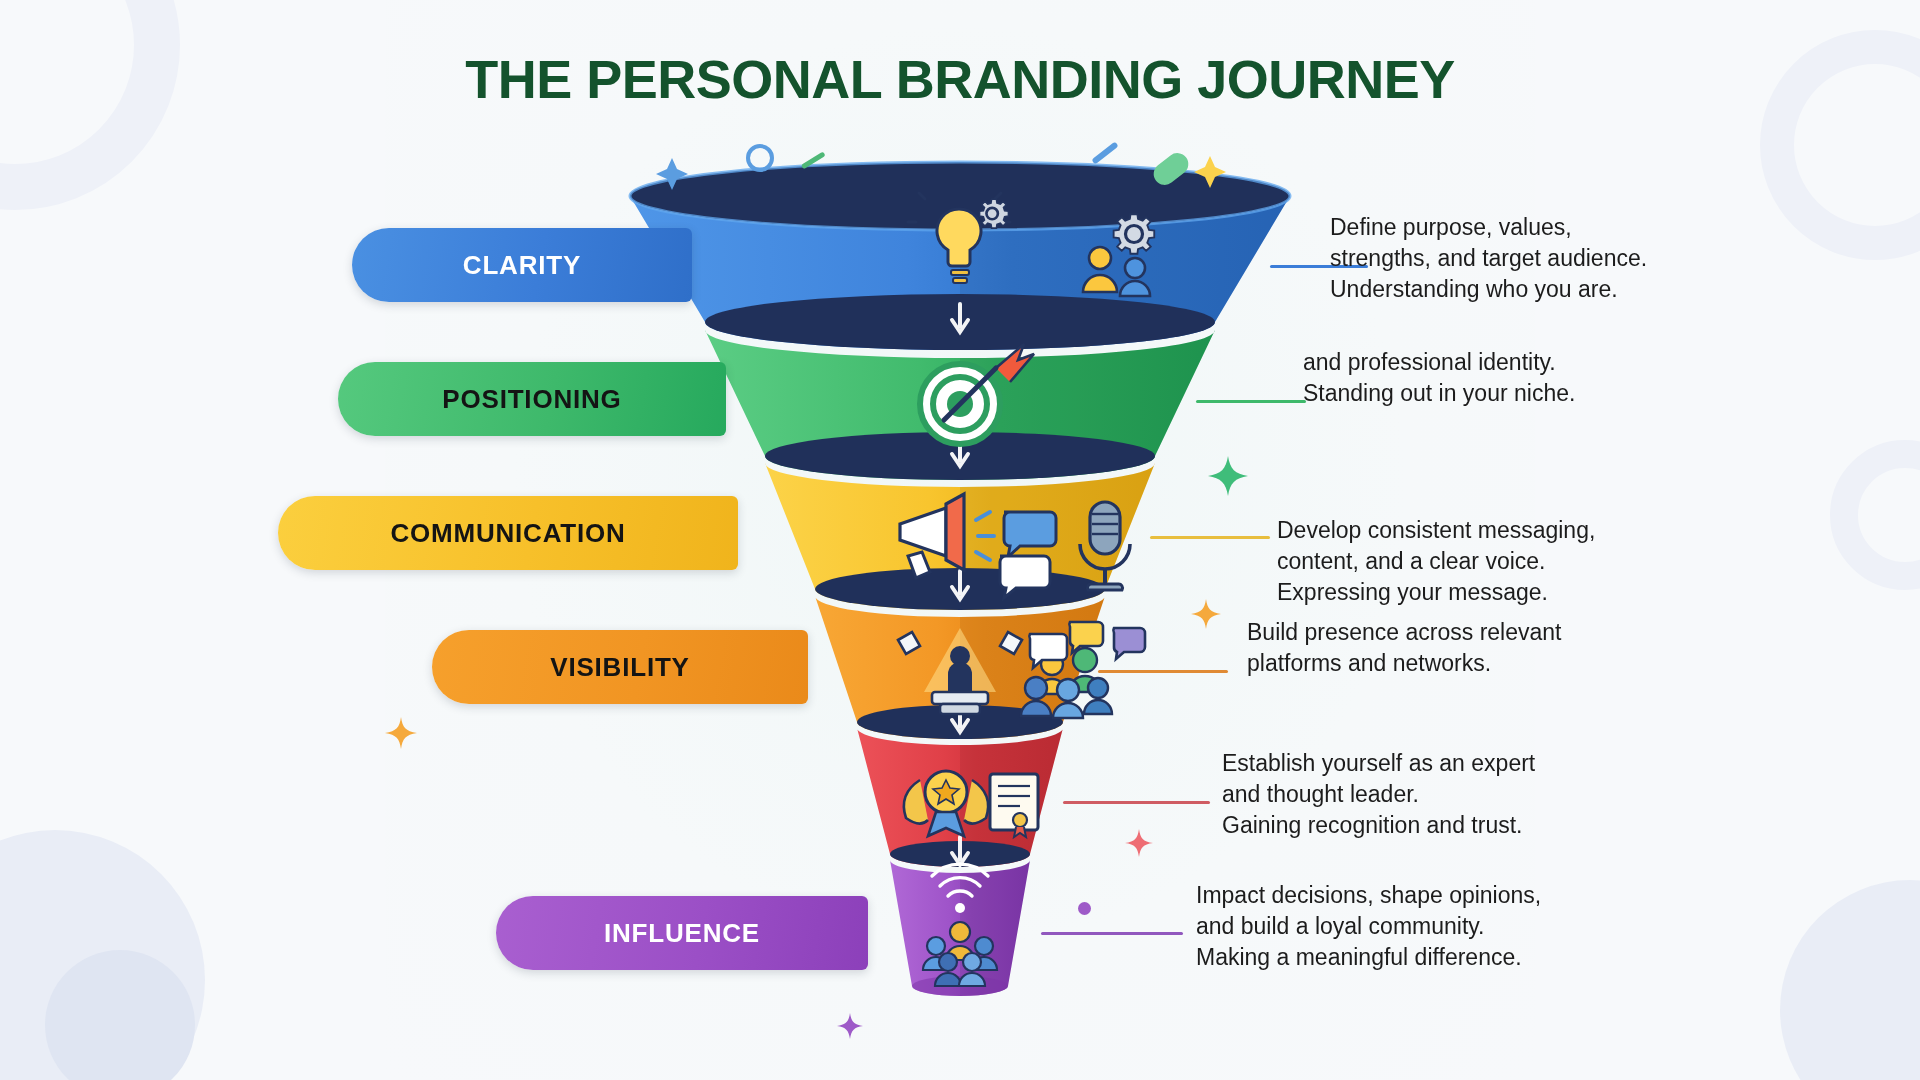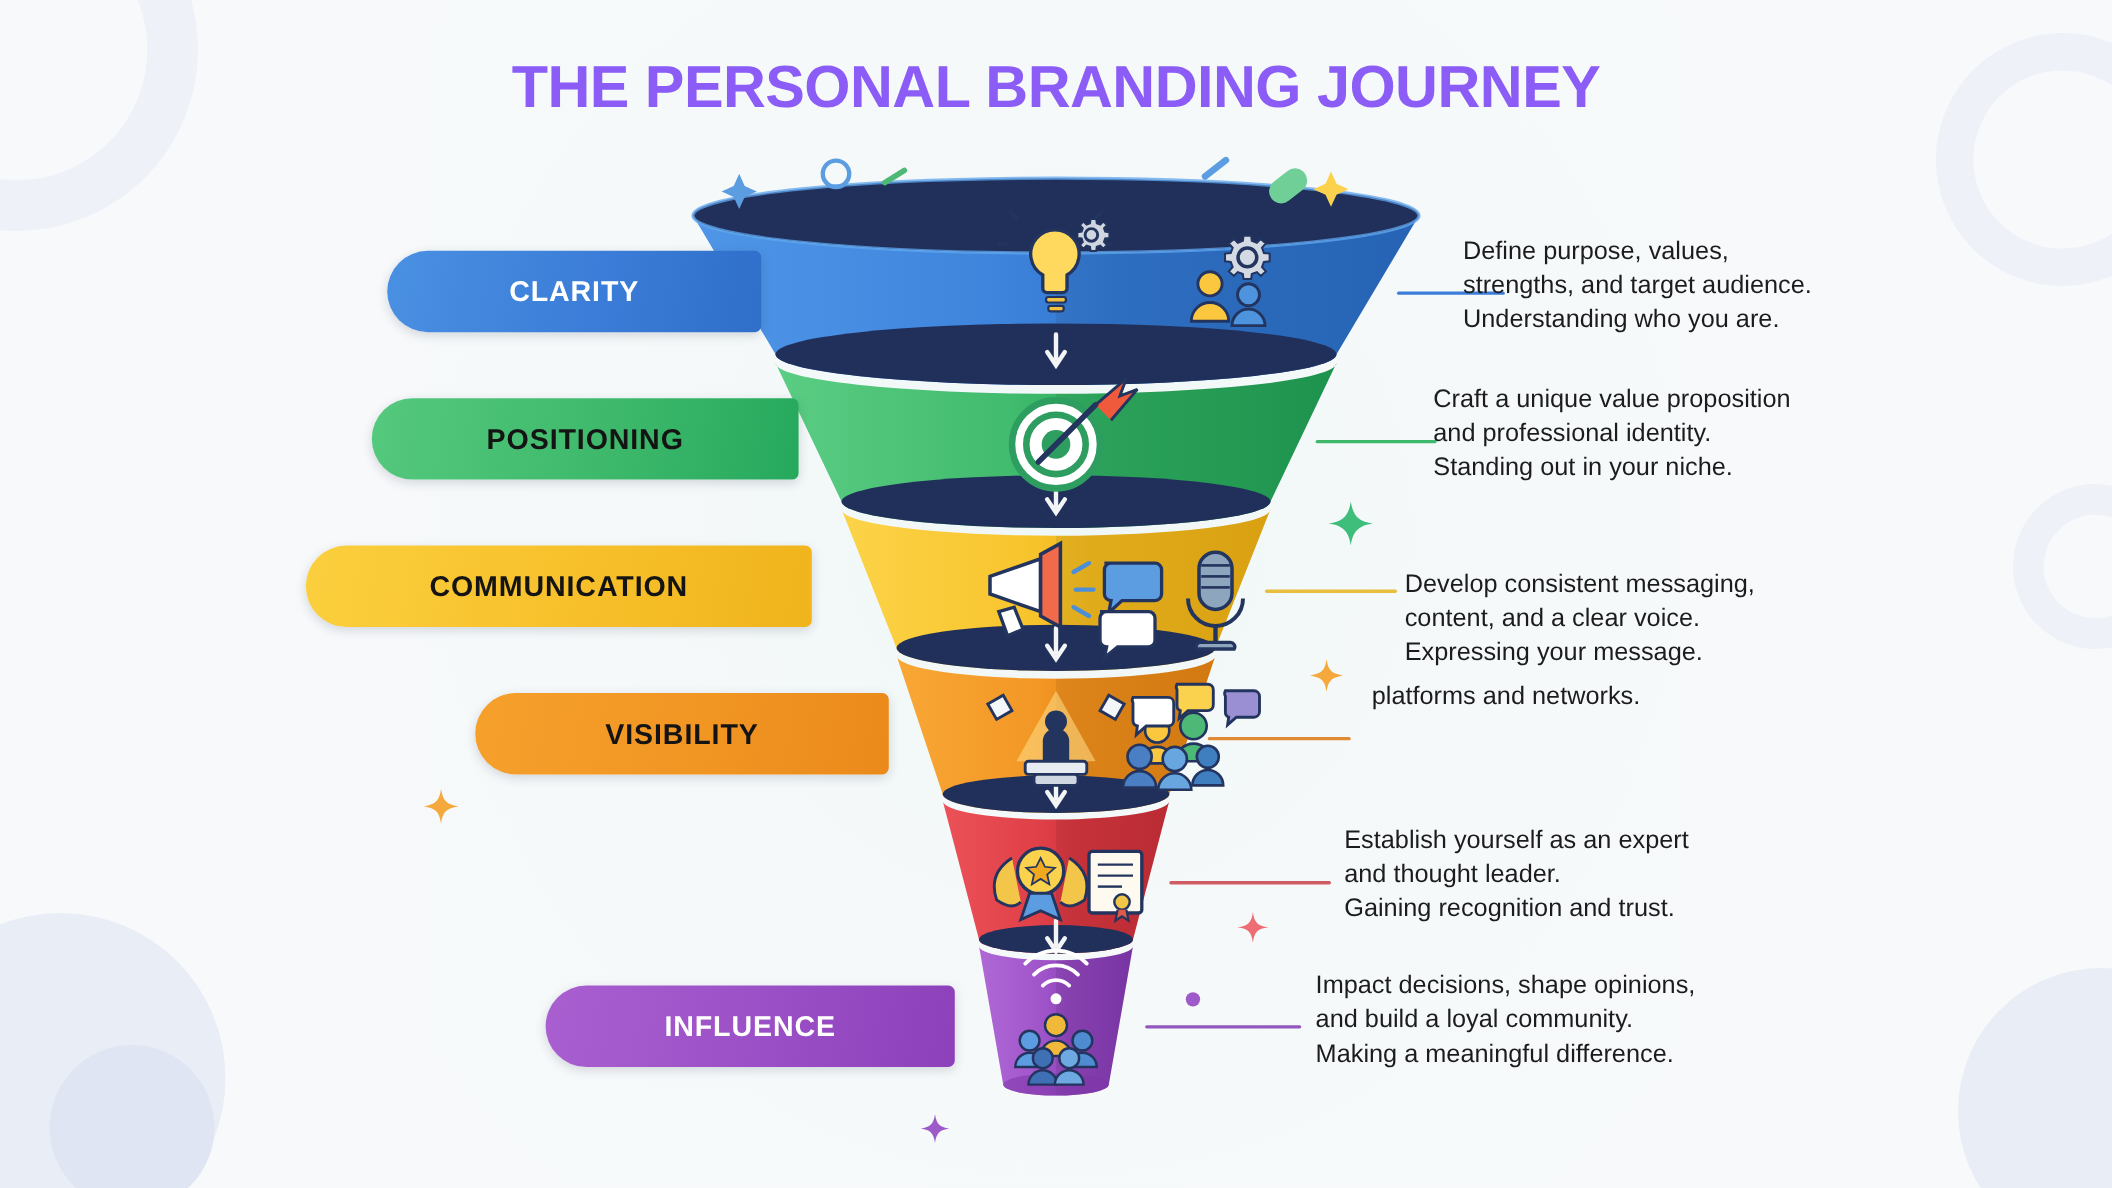--- a/index.html
+++ b/index.html
@@ -41,21 +41,21 @@
     position:absolute; left:50%; top:0; transform:translateX(-50%);
     width:1150px; height:1080px;
     background:radial-gradient(ellipse at 50% 45%, #f0f7f7 0%, #f6f9fa 55%, #f7f9fb 100%);
   }
 
   
   .title {
     position:absolute; top:48px; left:0; width:1920px;
     text-align:center;
     font-size:54px; font-weight:bold; letter-spacing:-0.5px;
-    color:#8b5cf6; z-index:6;
+    color:#14532d; z-index:6;
   }
 
   
   .stage-zone { position:absolute; inset:0; z-index:5; }
 
   .pill {
     position:absolute;
     height:74px;
     display:flex; align-items:center; justify-content:center;
     color:#fff;
@@ -354,34 +354,34 @@
 
   <div class="conn" style="left:1270px; top:265px; width:98px; background:#3b7dd8;"></div>
   <div class="desc" style="left:1330px; top:212px;">
     <div>Define purpose, values,</div>
     <div>strengths, and target audience.</div>
     <div>Understanding who you are.</div>
   </div>
 
   <div class="conn" style="left:1196px; top:400px; width:110px; background:#3eb96b;"></div>
   <div class="desc" style="left:1303px; top:347px;">
-    <div>Craft a unique value proposition</div>
     <div>and professional identity.</div>
     <div>Standing out in your niche.</div>
   </div>
 
   <div class="conn" style="left:1150px; top:536px; width:120px; background:#e8be3e;"></div>
   <div class="desc" style="left:1277px; top:483px;margin-top:32px;">
     <div>Develop consistent messaging,</div>
     <div>content, and a clear voice.</div>
     <div>Expressing your message.</div>
   </div>
 
   <div class="conn" style="left:1098px; top:670px; width:130px; background:#e08a34;"></div>
   <div class="desc" style="left:1247px; top:617px;">
+    <div>Build presence across relevant</div>
     <div>platforms and networks.</div>
   </div>
 
   <div class="conn" style="left:1063px; top:801px; width:147px; background:#cf5c63;"></div>
   <div class="desc" style="left:1222px; top:748px;">
     <div>Establish yourself as an expert</div>
     <div>and thought leader.</div>
     <div>Gaining recognition and trust.</div>
   </div>
 

